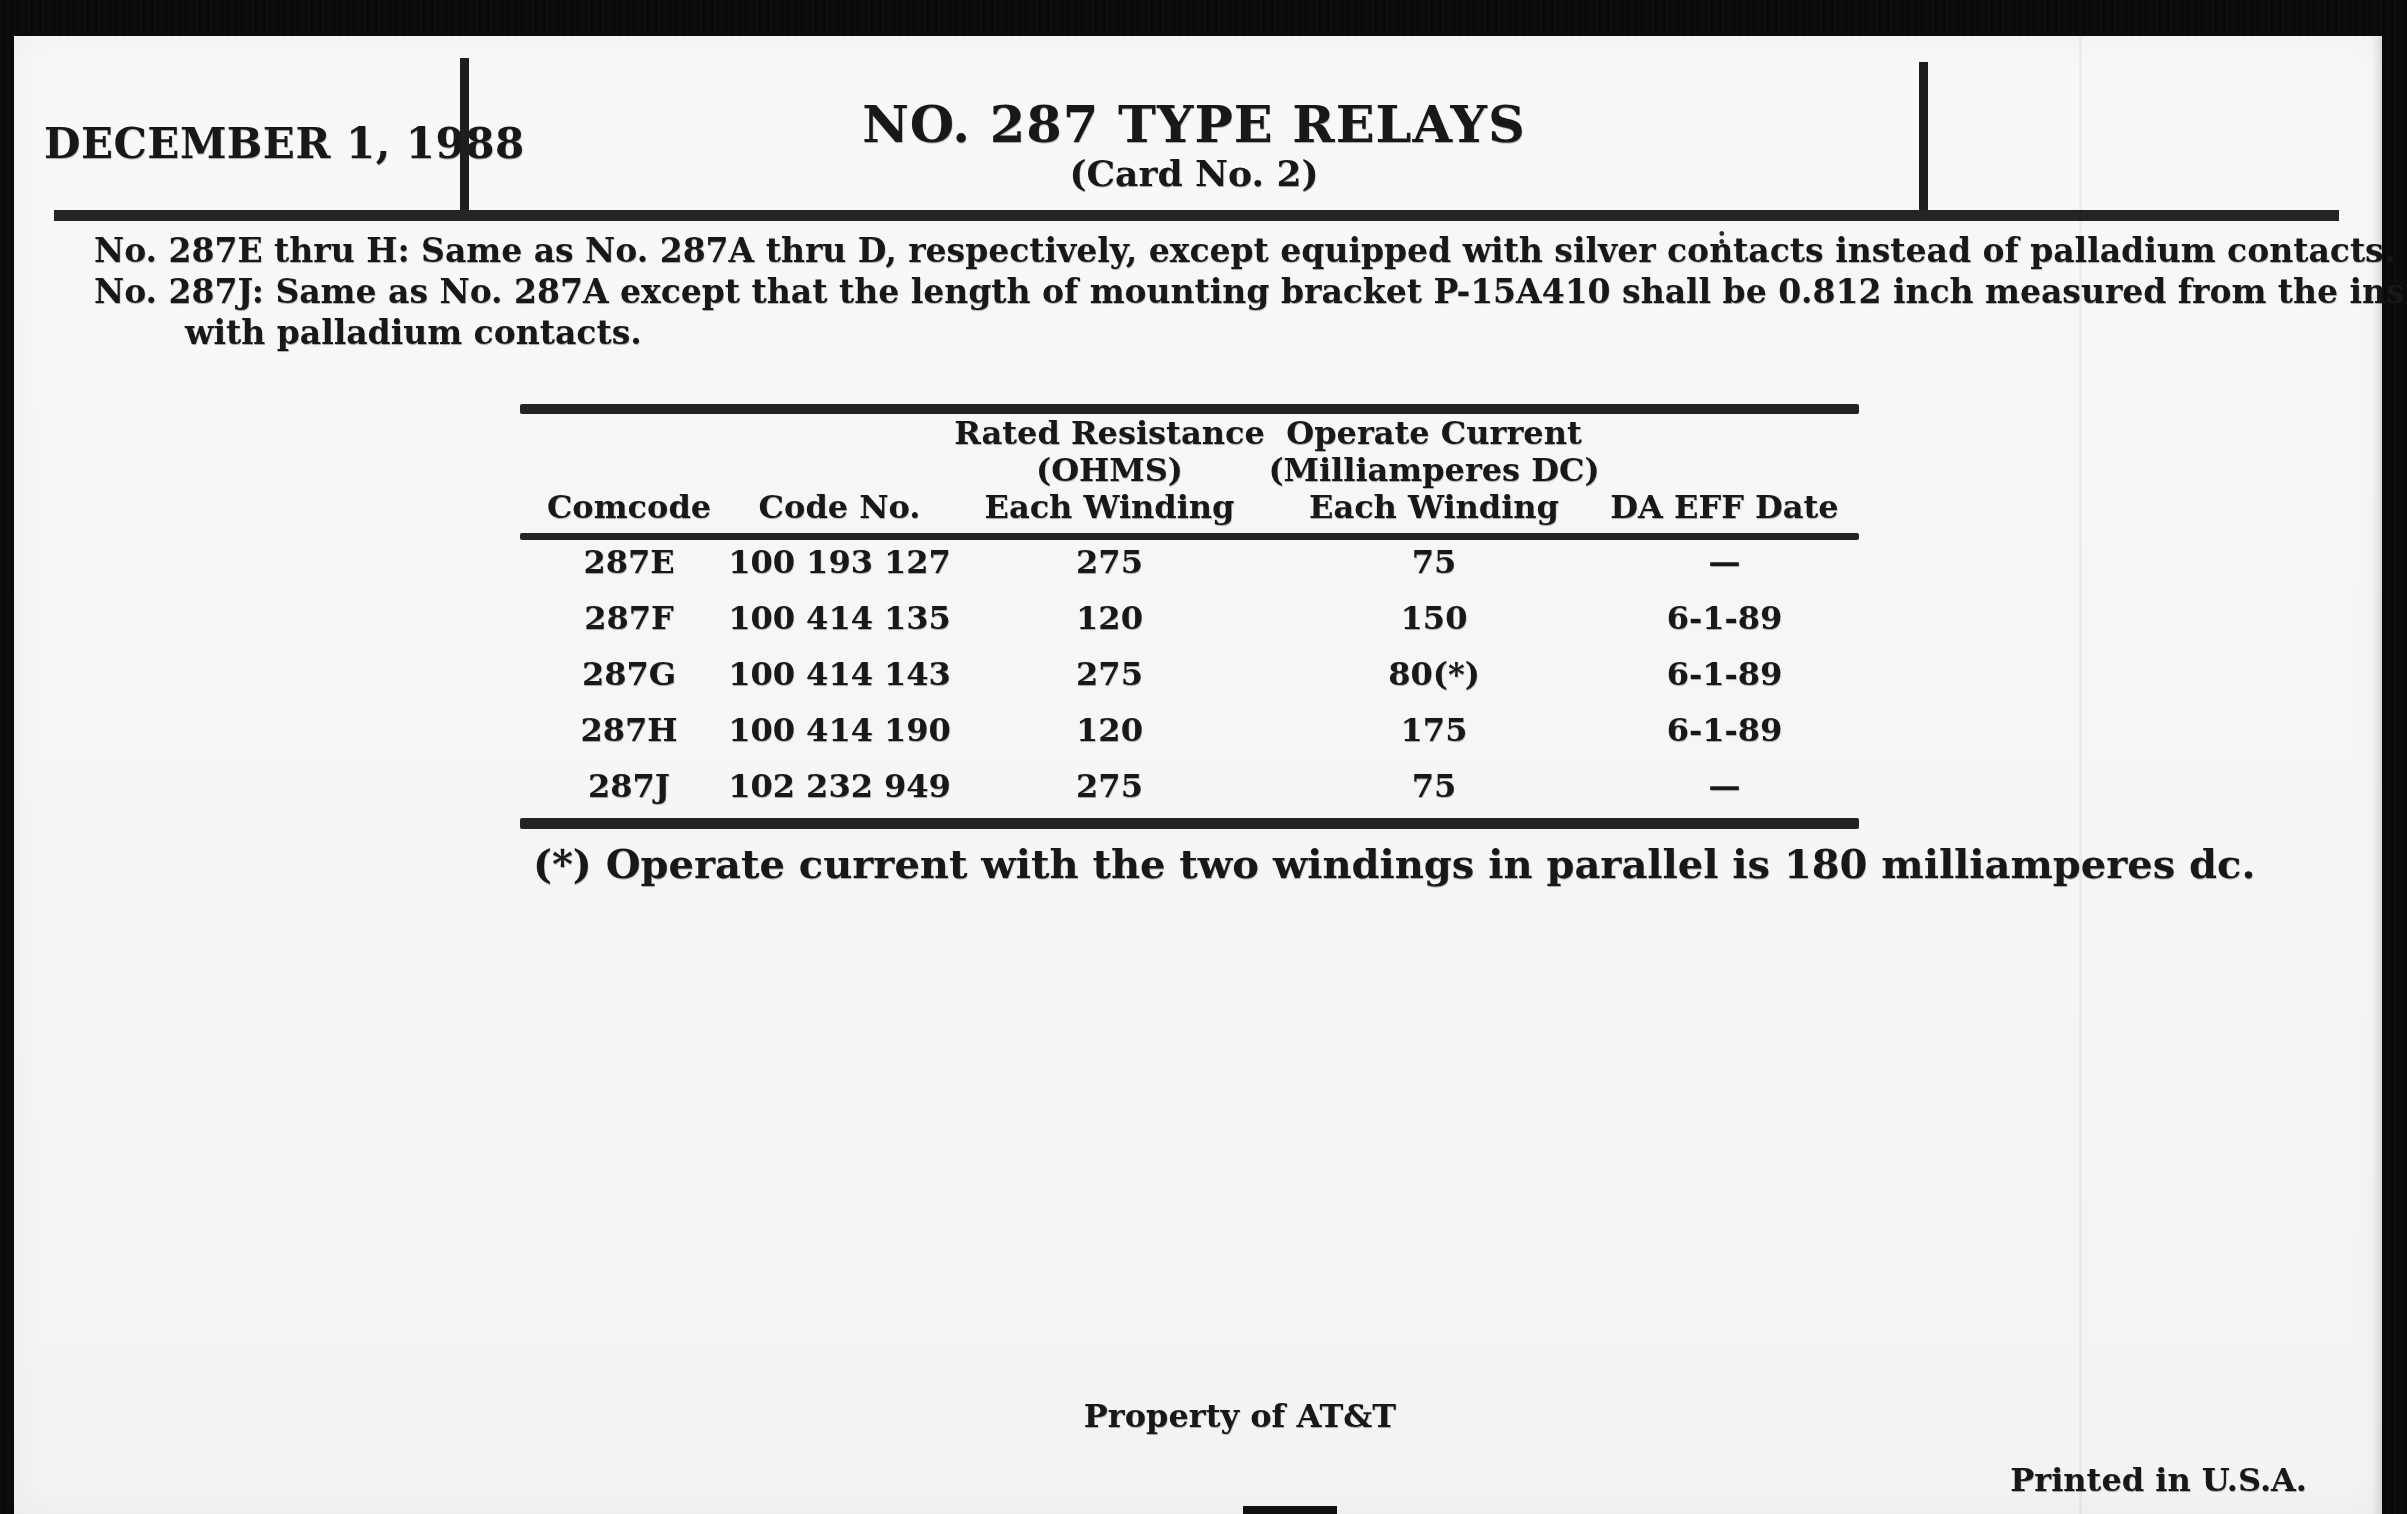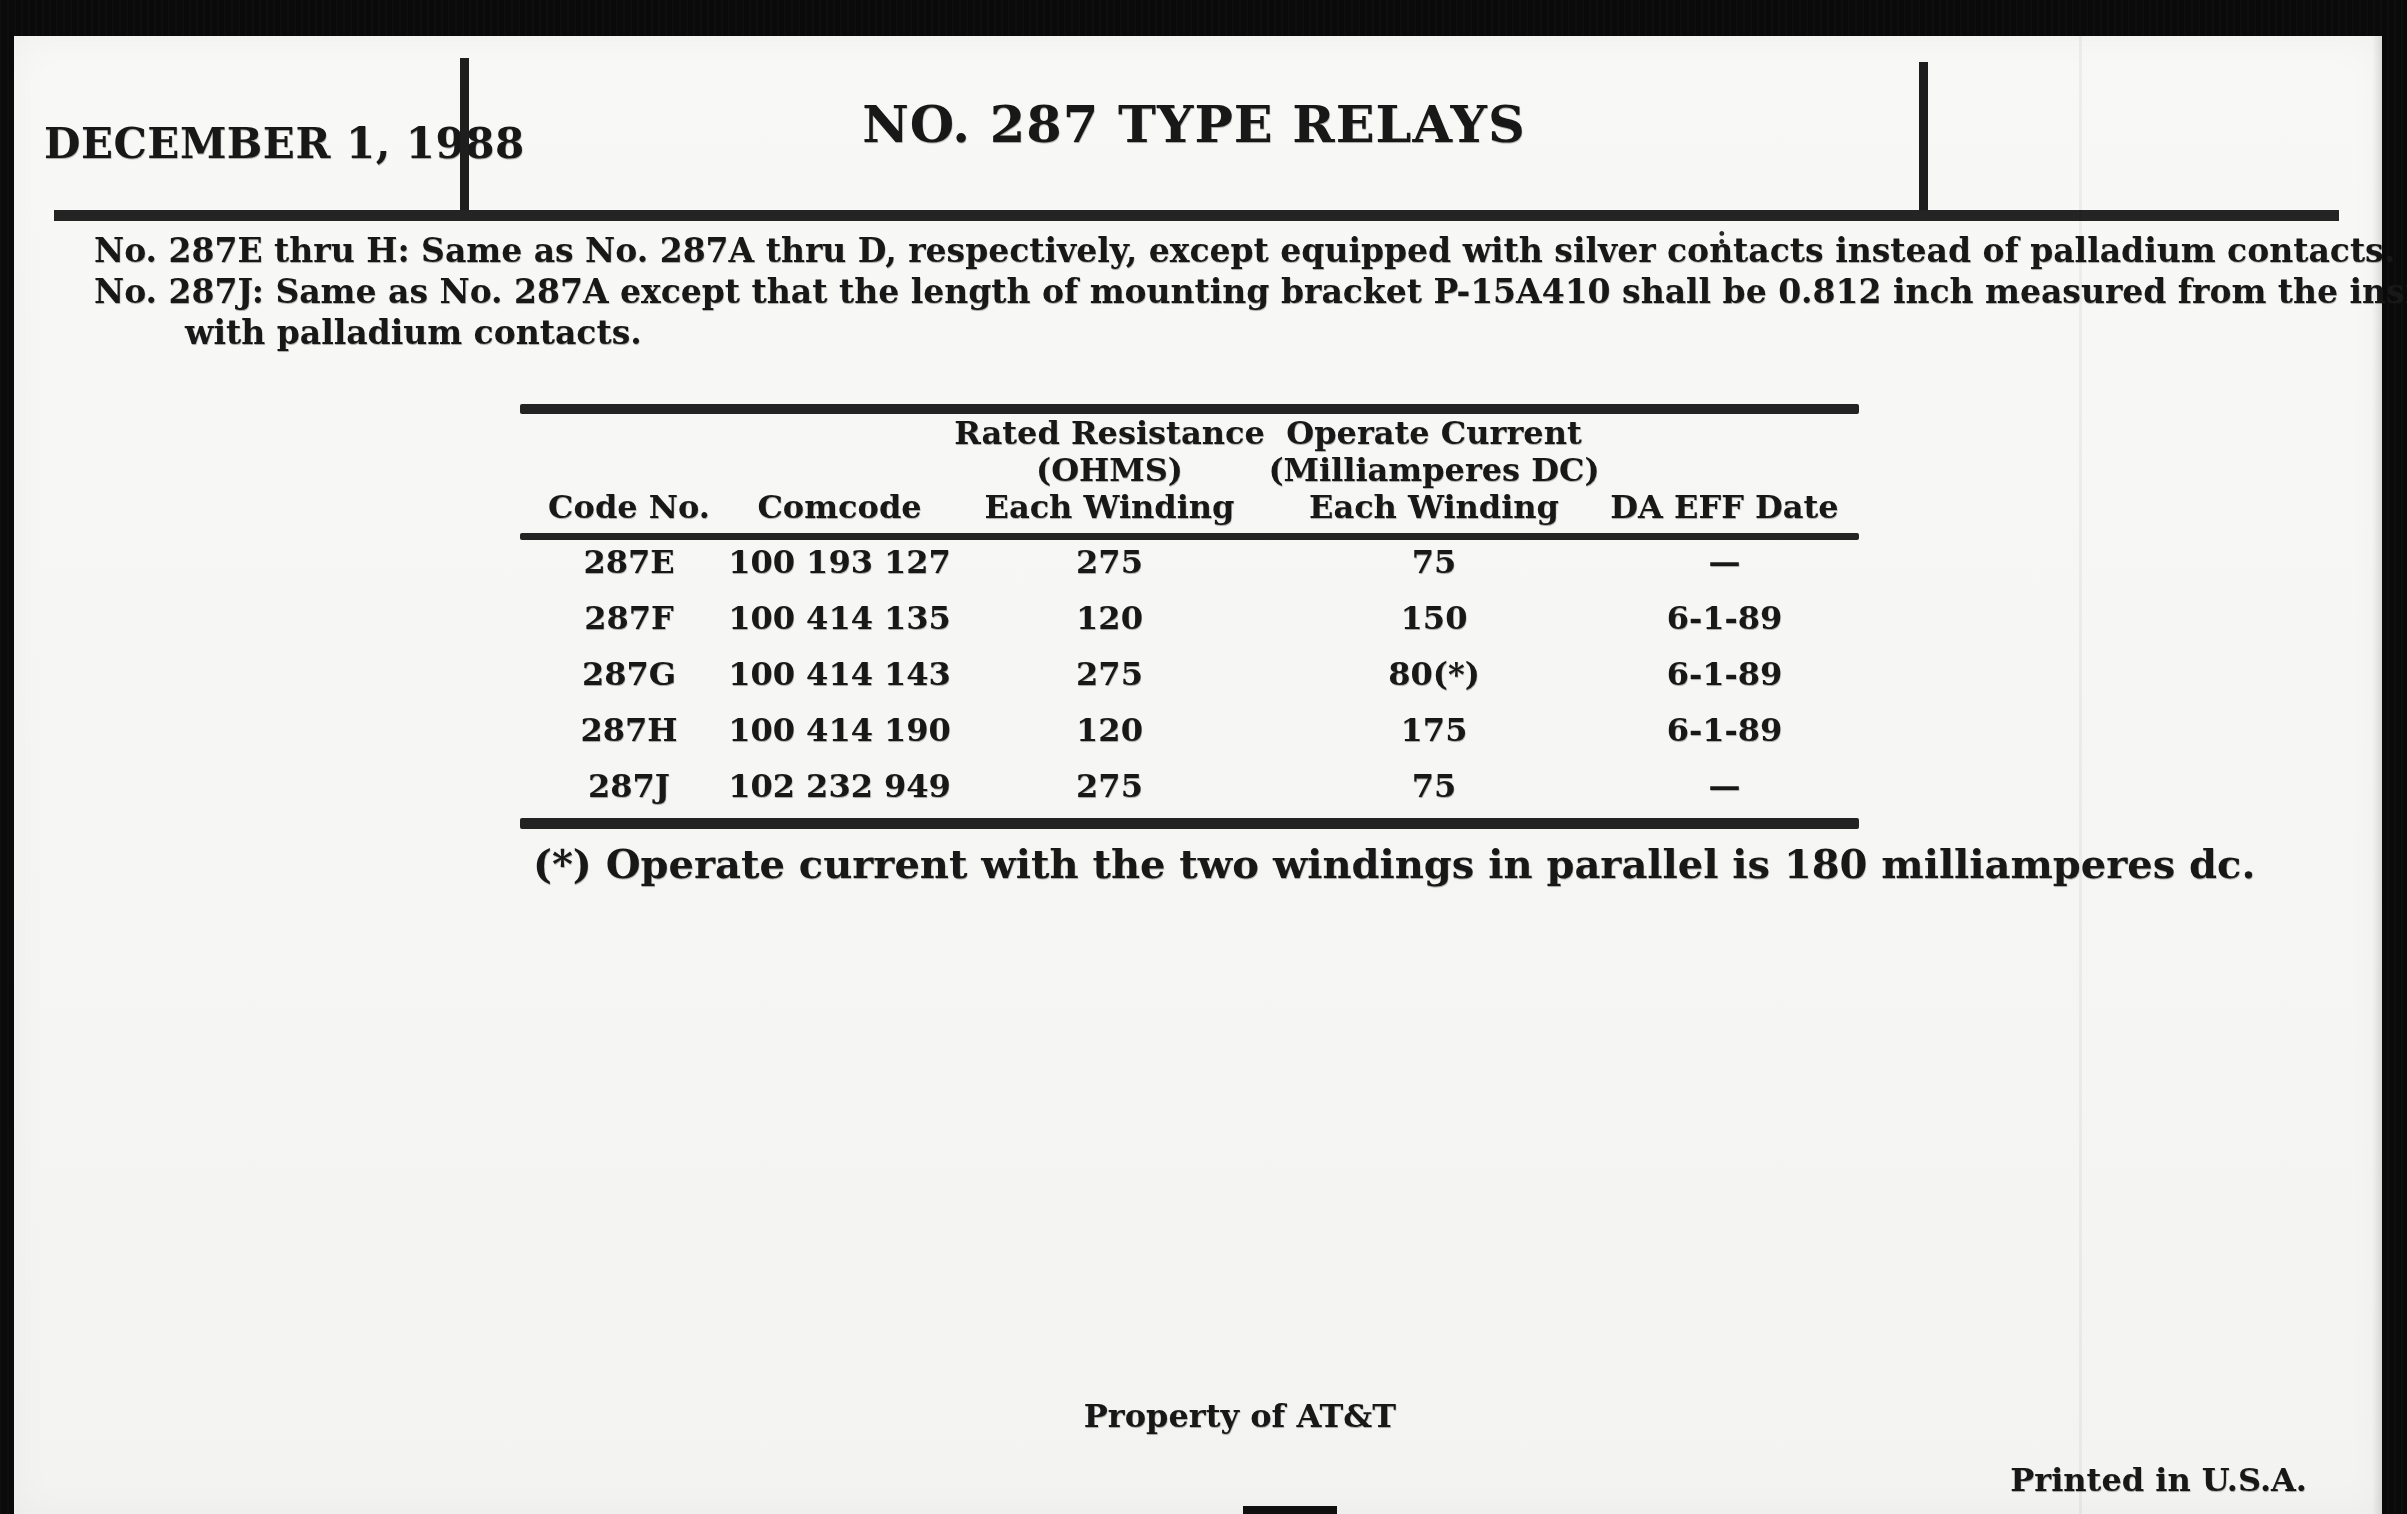--- a/index.html
+++ b/index.html
@@ -123,40 +123,41 @@
 
 <div class="page">
 
   <div class="date ink">DECEMBER 1, 1988</div>
 
   <div class="vline left"></div>
   <div class="vline right"></div>
 
   <div class="title-wrap">
     <div class="title ink">NO. 287 TYPE RELAYS</div>
+    <div class="subtitle ink">(Card No. 2)</div>
   </div>
 
   <div class="header-rule"></div>
   <div class="speck">:</div>
 
   <div class="notes">
     <div class="note-line ink">No. 287E thru H: Same as No. 287A thru D, respectively, except equipped with silver contacts instead of palladium contacts.</div>
     <div class="note-line ink">No. 287J: Same as No. 287A except that the length of mounting bracket P-15A410 shall be 0.812 inch measured from the inside of the bend. Equipped</div>
     <div class="note-line ink indent">with palladium contacts.</div>
   </div>
 
   <div class="tbl">
     <div class="rule top"></div>
 
     <div class="tbl-head">
       <div class="hcol">
+        <span class="ink">Comcode</span>
+      </div>
+      <div class="hcol">
         <span class="ink">Code No.</span>
-      </div>
-      <div class="hcol">
-        <span class="ink">Comcode</span>
       </div>
       <div class="hcol">
         <span class="ink">Rated Resistance</span>
         <span class="ink">(OHMS)</span>
         <span class="ink">Each Winding</span>
       </div>
       <div class="hcol">
         <span class="ink">Operate Current</span>
         <span class="ink">(Milliamperes DC)</span>
         <span class="ink">Each Winding</span>

